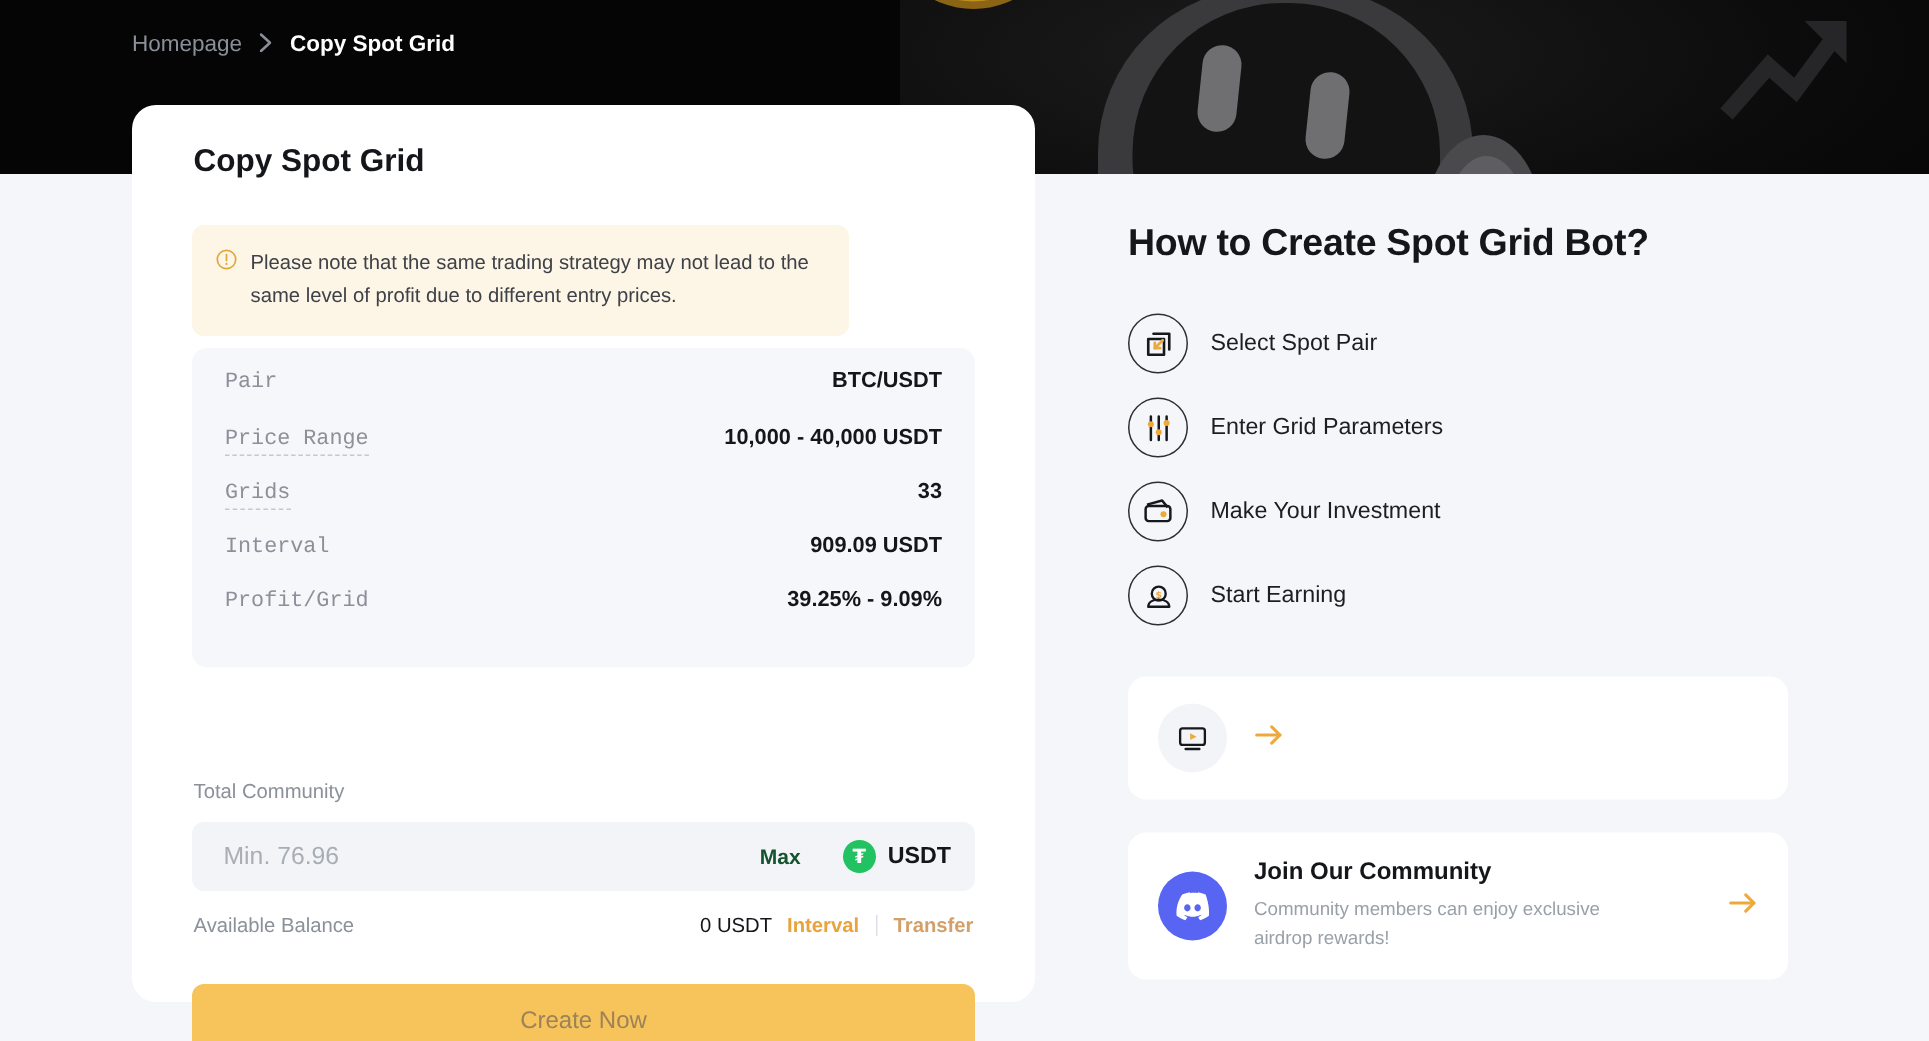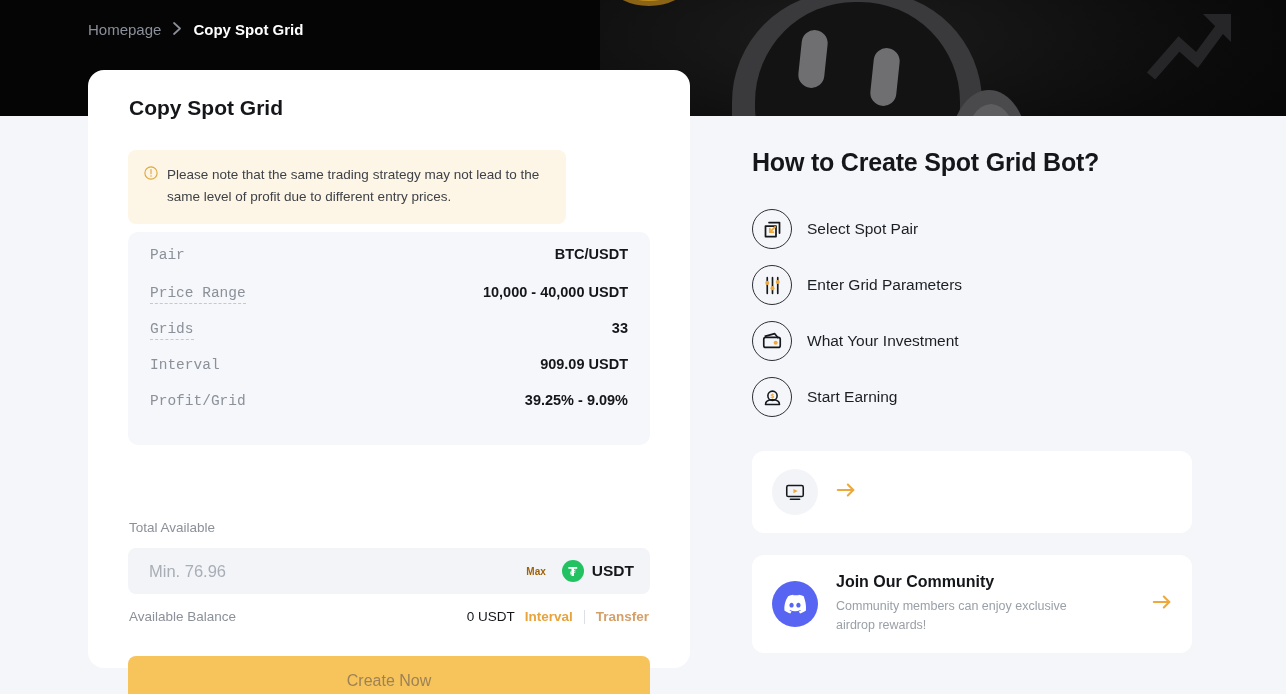--- a/index.html
+++ b/index.html
@@ -102,22 +102,22 @@
     position: absolute; left: 41px; top: 450px;
     font-size: 13.5px; color: #8b9099;
   }
   .inv-box {
     position: absolute; left: 40px; top: 478px; width: 522px; height: 46px;
     background: #f2f4f7; border-radius: 8px;
     display: flex; align-items: center; padding: 0 16px 0 21px;
   }
   .inv-placeholder { flex: 1; font-size: 16.5px; color: #a9aeb6; }
   .inv-max {
-    font-size: 10px; font-weight: bold; color: #a16207; cursor: pointer;
-    margin-right: 16px;
+    font-size: 14px; font-weight: bold; color: #14532d; cursor: pointer;
+    margin-right: 28px;
   }
   .usdt-chip { display: flex; align-items: center; gap: 8px; }
   .usdt-mark {
     width: 22px; height: 22px; border-radius: 50%; background: #22c262;
     display: flex; align-items: center; justify-content: center;
     color: #fff; font-size: 13px; font-weight: bold;
     font-family: "DejaVu Sans", sans-serif;
   }
   .usdt-name { font-size: 15.5px; font-weight: bold; color: #14161a; }
 
@@ -250,21 +250,21 @@
         <span class="param-value">909.09 USDT</span>
       </div>
 
       <div class="param-row">
         <span class="param-label">Profit/Grid</span>
         <span class="param-value">39.25% - 9.09%</span>
       </div>
 
     </div>
 
-    <div class="inv-label">Total Available</div>
+    <div class="inv-label">Total Community</div>
 
     <div class="inv-box">
       <span class="inv-placeholder">Min. 76.96</span>
       <span class="inv-max">Max</span>
       <span class="usdt-chip">
         <span class="usdt-mark">₮</span>
         <span class="usdt-name">USDT</span>
       </span>
     </div>
 
@@ -310,21 +310,21 @@
       </div>
 
       <div class="step">
         <span class="step-ring">
           <svg width="22" height="22" viewBox="0 0 24 24">
             <path d="M4 7 L15 4 L19 9" stroke="#15181d" stroke-width="1.8" fill="none" stroke-linejoin="round"></path>
             <rect x="3" y="8" width="18" height="11" rx="2.2" stroke="#15181d" stroke-width="1.8" fill="none"></rect>
             <circle cx="16" cy="14" r="2.2" fill="#eda93b"></circle>
           </svg>
         </span>
-        <span class="step-label">What Your Investment</span>
+        <span class="step-label">Make Your Investment</span>
       </div>
 
       <div class="step">
         <span class="step-ring">
           <svg width="21" height="21" viewBox="0 0 24 24">
             <circle cx="12" cy="10" r="5.3" stroke="#15181d" stroke-width="1.8" fill="none"></circle>
             <text x="12" y="13" font-size="7" fill="#eda93b" font-weight="bold" text-anchor="middle" font-family="DejaVu Sans, sans-serif">$</text>
             <path d="M4 20 C4 16.4 7.6 14.6 12 14.6 C16.4 14.6 20 16.4 20 20 Z" stroke="#15181d" stroke-width="1.8" fill="none" stroke-linejoin="round"></path>
           </svg>
         </span>

